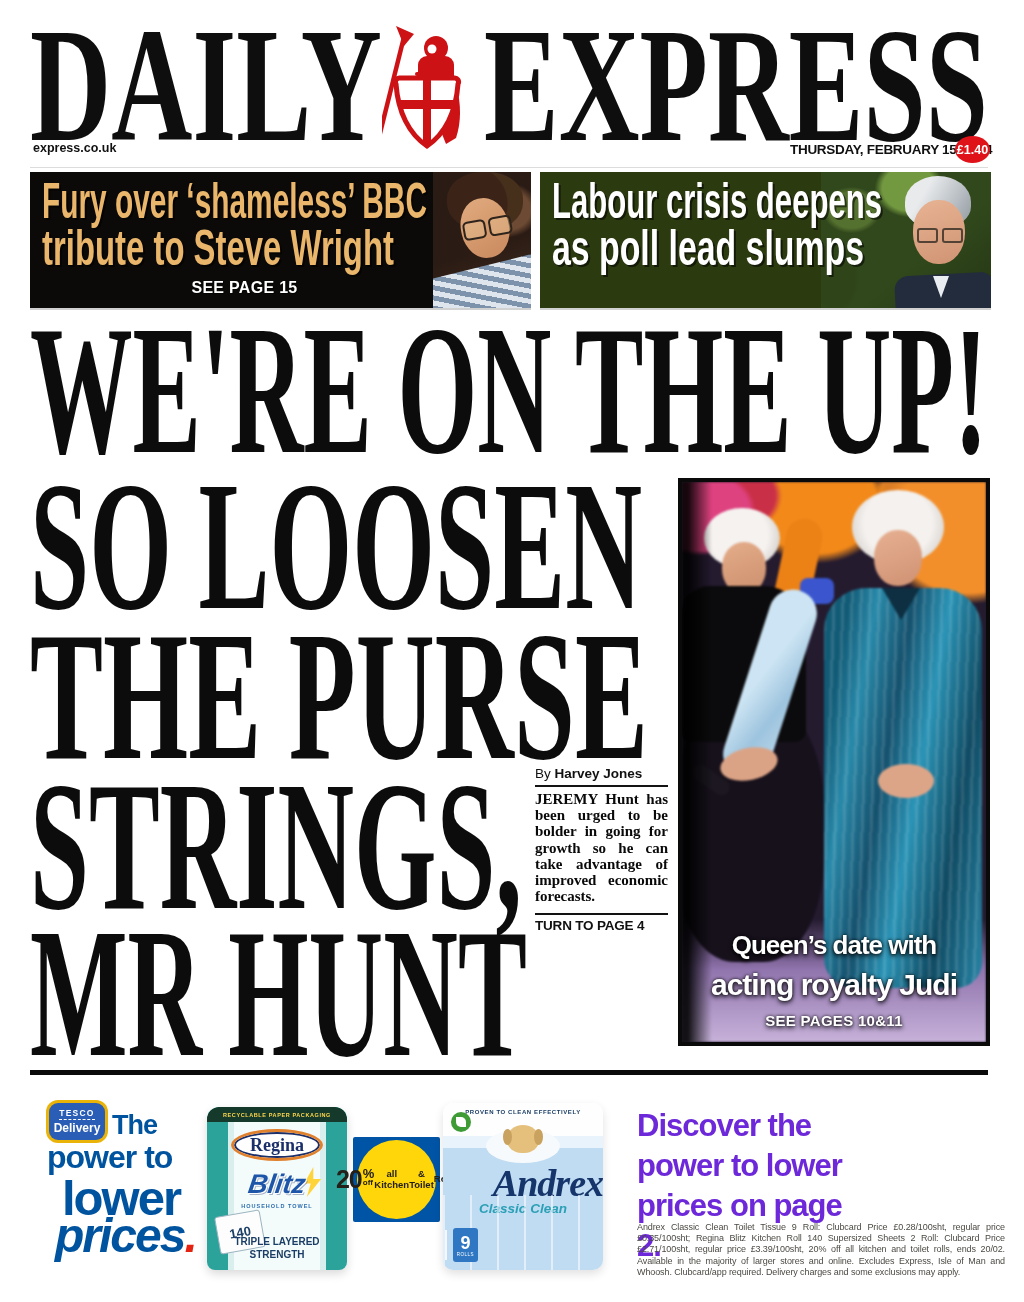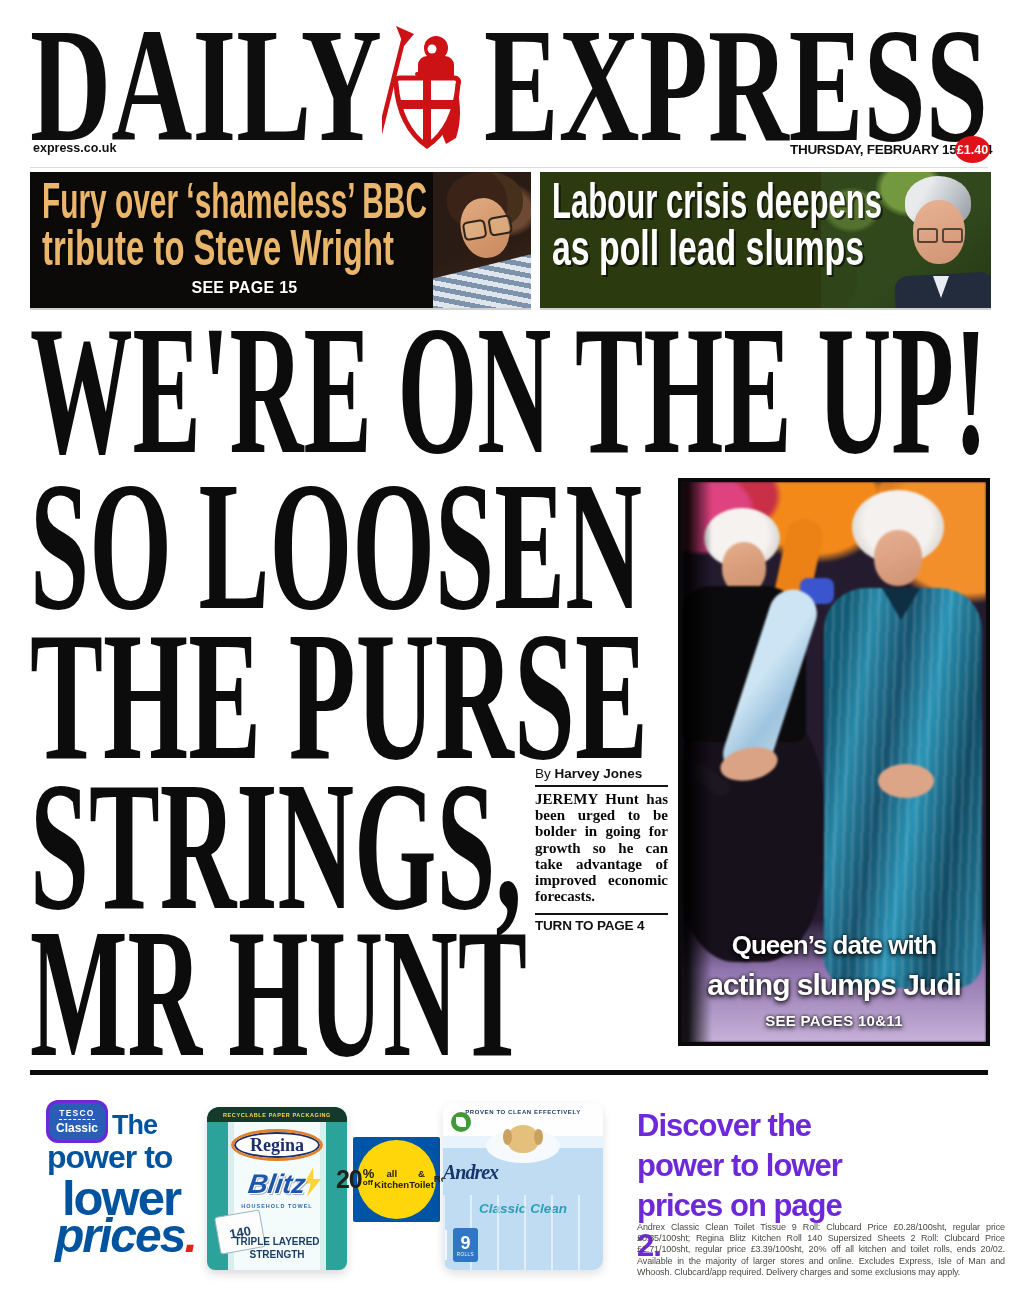--- a/index.html
+++ b/index.html
@@ -120,21 +120,21 @@
   .ph-vignette { inset:0; background:linear-gradient(90deg, rgba(0,0,0,.9) 0 6px, transparent 30px); }
   .caption { position:absolute; left:0; width:100%; text-align:center; color:#fff; font-weight:800;
              letter-spacing:-1px; text-shadow:0 2px 5px rgba(0,0,0,.95), 0 0 3px rgba(0,0,0,.8); }
   .cap1 { top:448px; font-size:26px; }
   .cap2 { top:486px; font-size:30px; }
   .cap-ref { top:530px; font-size:15px; letter-spacing:.3px; font-weight:700; }
 
   .heavy-rule { left:30px; top:1070px; width:958px; height:5px; background:#0a0a0a; }
 
   
-  .clubcard { left:46px; top:1100px; width:62px; height:43px; background:#6d28d9; border-radius:12px; padding:3px; }
+  .clubcard { left:46px; top:1100px; width:62px; height:43px; background:#eab308; border-radius:12px; padding:3px; }
   .clubcard-in { width:100%; height:100%; background:#2a5db5; border-radius:9px; display:flex; flex-direction:column;
                  align-items:center; justify-content:center; color:#fff; }
   .cc-tesco { font-size:8.5px; font-weight:700; letter-spacing:1.2px; border-bottom:1.5px dashed #fff; padding-bottom:1px; }
   .cc-club  { font-size:12px; font-weight:700; margin-top:1px; }
   .slogan { color:#00539e; font-weight:800; letter-spacing:-1px; line-height:1; }
   .slg1 { left:112px; top:1112px; font-size:27px; }
   .slg2 { left:47px;  top:1141px; font-size:32px; }
   .slg3 { left:62px;  top:1174px; font-size:49px; letter-spacing:-2px; }
   .slg4 { left:55px;  top:1212px; font-size:48px; letter-spacing:-2px;font-style:italic; }
   .slg4 .dot { color:#e42313; }
@@ -181,22 +181,22 @@
   .an-leaf { position:absolute; top:9px; left:8px; width:20px; height:20px; border-radius:50%; background:#3f9b35; }
   .an-leaf::after { content:""; position:absolute; left:5px; top:5px; width:10px; height:10px; background:#fff;
     border-radius:0 50% 0 50%; }
   .an-roll { position:absolute; top:26px; left:50%; transform:translateX(-50%); width:74px; height:34px;
     border-radius:50%; background:#f7fafc; }
   .an-pup { position:absolute; top:22px; left:50%; transform:translateX(-50%); width:32px; height:28px;
     border-radius:50% 50% 45% 45%; background:#e4c07c; }
   .an-pup::before, .an-pup::after { content:""; position:absolute; top:4px; width:9px; height:16px;
     border-radius:50%; background:#caa25f; }
   .an-pup::before { left:-4px; } .an-pup::after { right:-4px; }
-  .an-brand { position:absolute; top:58px; width:100%; text-align:left;
-    font-family:"Liberation Serif", serif; font-style:italic; font-weight:700; font-size:20px;
+  .an-brand { position:absolute; top:58px; width:100%; text-align:right;
+    font-family:"Liberation Serif", serif; font-style:italic; font-weight:700; font-size:38px;
     letter-spacing:-1px; color:#15356b; }
   .an-variant { position:absolute; top:98px; width:100%; text-align:center; font-style:italic;
     font-weight:700; font-size:13.5px; color:#2a9fb5; }
   .an-count { position:absolute; bottom:8px; left:10px; width:25px; height:34px; background:#2f77c2;
     border-radius:3px; color:#fff; display:flex; flex-direction:column; align-items:center; justify-content:center; z-index:2; }
   .an-count .n { font-size:18px; font-weight:700; line-height:1; }
   .an-count .r { font-size:4.5px; letter-spacing:.5px; }
   .an-sep { position:absolute; bottom:10px; left:2px; width:2px; height:30px; background:rgba(255,255,255,.8); z-index:2; }
 
   .discover { left:637px; top:1106px; width:236px; font-size:31px; line-height:40px; font-weight:800;
@@ -310,31 +310,31 @@
       <div class="ph-mic"></div>
       <div class="ph-cam-hair"></div>
       <div class="ph-cam-face"></div>
       <div class="ph-cam-dress"></div>
       <div class="ph-cam-collar"></div>
       <div class="ph-cam-hands"></div>
       <div class="ph-vignette"></div>
     </div>
     <figcaption>
       <div class="caption cap1">Queen’s date with</div>
-      <div class="caption cap2">acting slumps Judi</div>
+      <div class="caption cap2">acting royalty Judi</div>
       <div class="caption cap-ref">SEE PAGES 10&amp;11</div>
     </figcaption>
   </figure>
 
   <div class="abs heavy-rule"></div>
 
   <div class="abs clubcard">
     <div class="clubcard-in">
       <span class="cc-tesco">TESCO</span>
-      <span class="cc-club">Classic</span>
+      <span class="cc-club">Delivery</span>
     </div>
   </div>
   <div class="abs slogan slg1">The</div>
   <div class="abs slogan slg2">power to</div>
   <div class="abs slogan slg3">lower</div>
   <div class="abs slogan slg4"><span>prices</span><span class="dot">.</span></div>
 
   <div class="abs regina">
     <div class="reg-band">RECYCLABLE PAPER PACKAGING</div>
     <div class="reg-oval">Regina</div>

